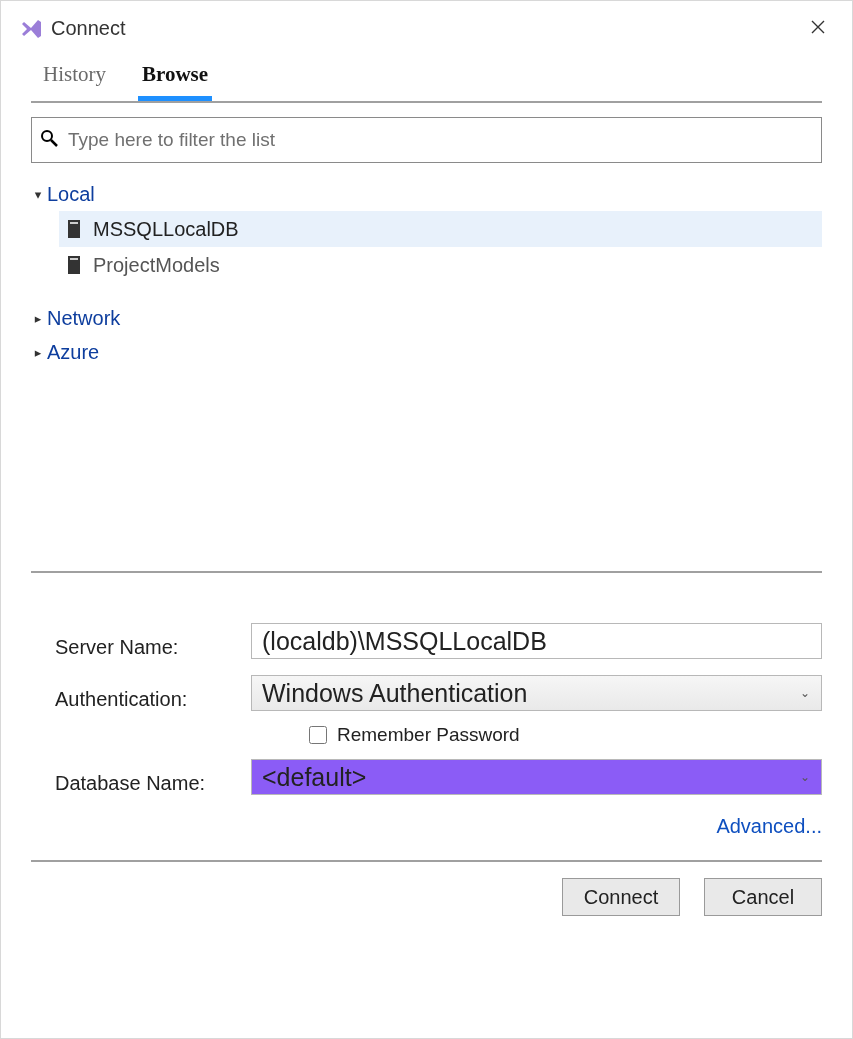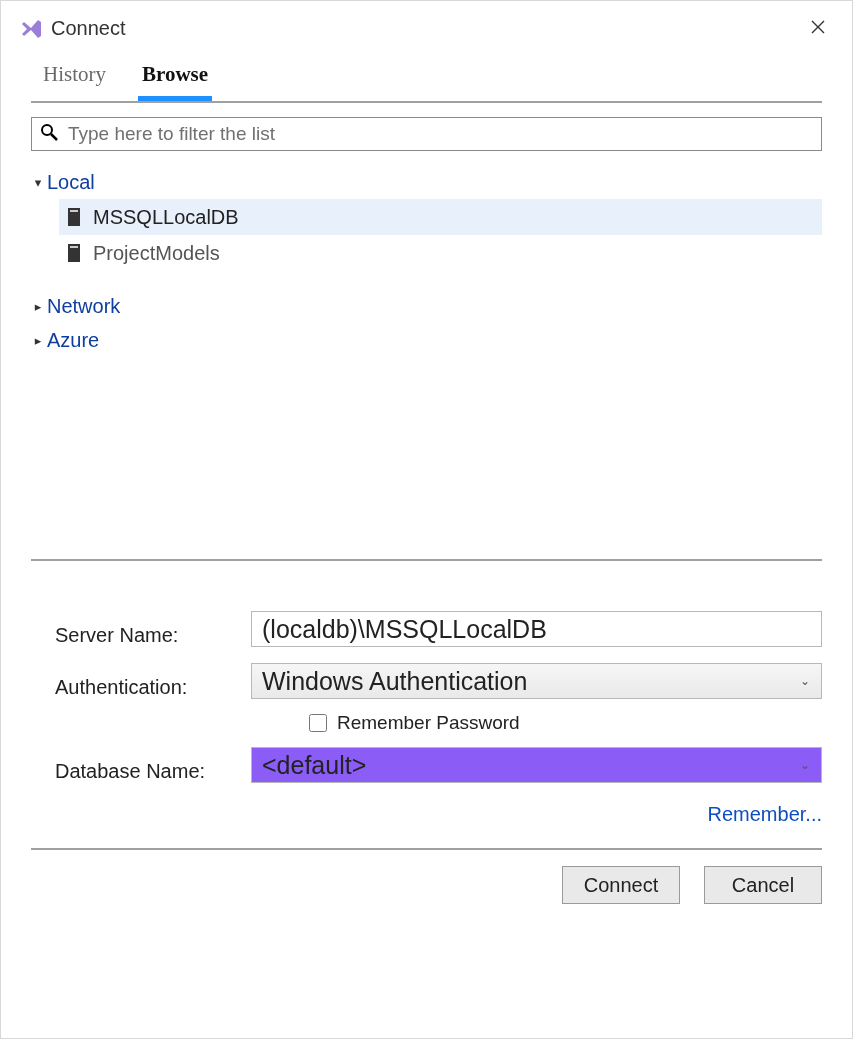--- a/index.html
+++ b/index.html
@@ -24,21 +24,21 @@
   .tab.active { color:#111; font-weight:700; }
   .tab.active::after {
     content:""; position:absolute; left:0; right:0; bottom:-2px;
     height:5px; background:#1e90ff;
   }
   .hr-top { border:none; border-top:2px solid #a0a0a0; margin:2px 30px 14px 30px; }
 
   .content { padding:0 30px; }
   .filter-box {
     display:flex; align-items:center;
-    border:1px solid #8a8a8a; height:34px; padding:0 8px;
+    border:1px solid #8a8a8a; height:46px; padding:0 8px;
     font-size:19px; color:#666;
     background:#fff;
   }
   .filter-box .fi-icon { margin-right:8px; }
   .filter-box input {
     border:none; outline:none; width:100%; font-size:19px; color:#222;
   }
   .filter-box input::placeholder { color:#707070; }
 
   .tree { margin-top:14px; font-size:20px; }
@@ -192,21 +192,21 @@
     <div class="form-field sel-wrap">
       <select class="sel" style="background:#8b5cf6">
         <option>&lt;default&gt;</option>
       </select>
       <span class="chev">⌄</span>
     </div>
   </div>
 </div>
 
 <div class="advanced-row">
-  <span class="advanced-link">Remember...</span>
+  <span class="advanced-link">Advanced...</span>
 </div>
 
 <hr class="hr-bot">
 
 <div class="buttons">
   <button class="btn">Connect</button>
   <button class="btn">Cancel</button>
 </div>
 
 </body></html>

